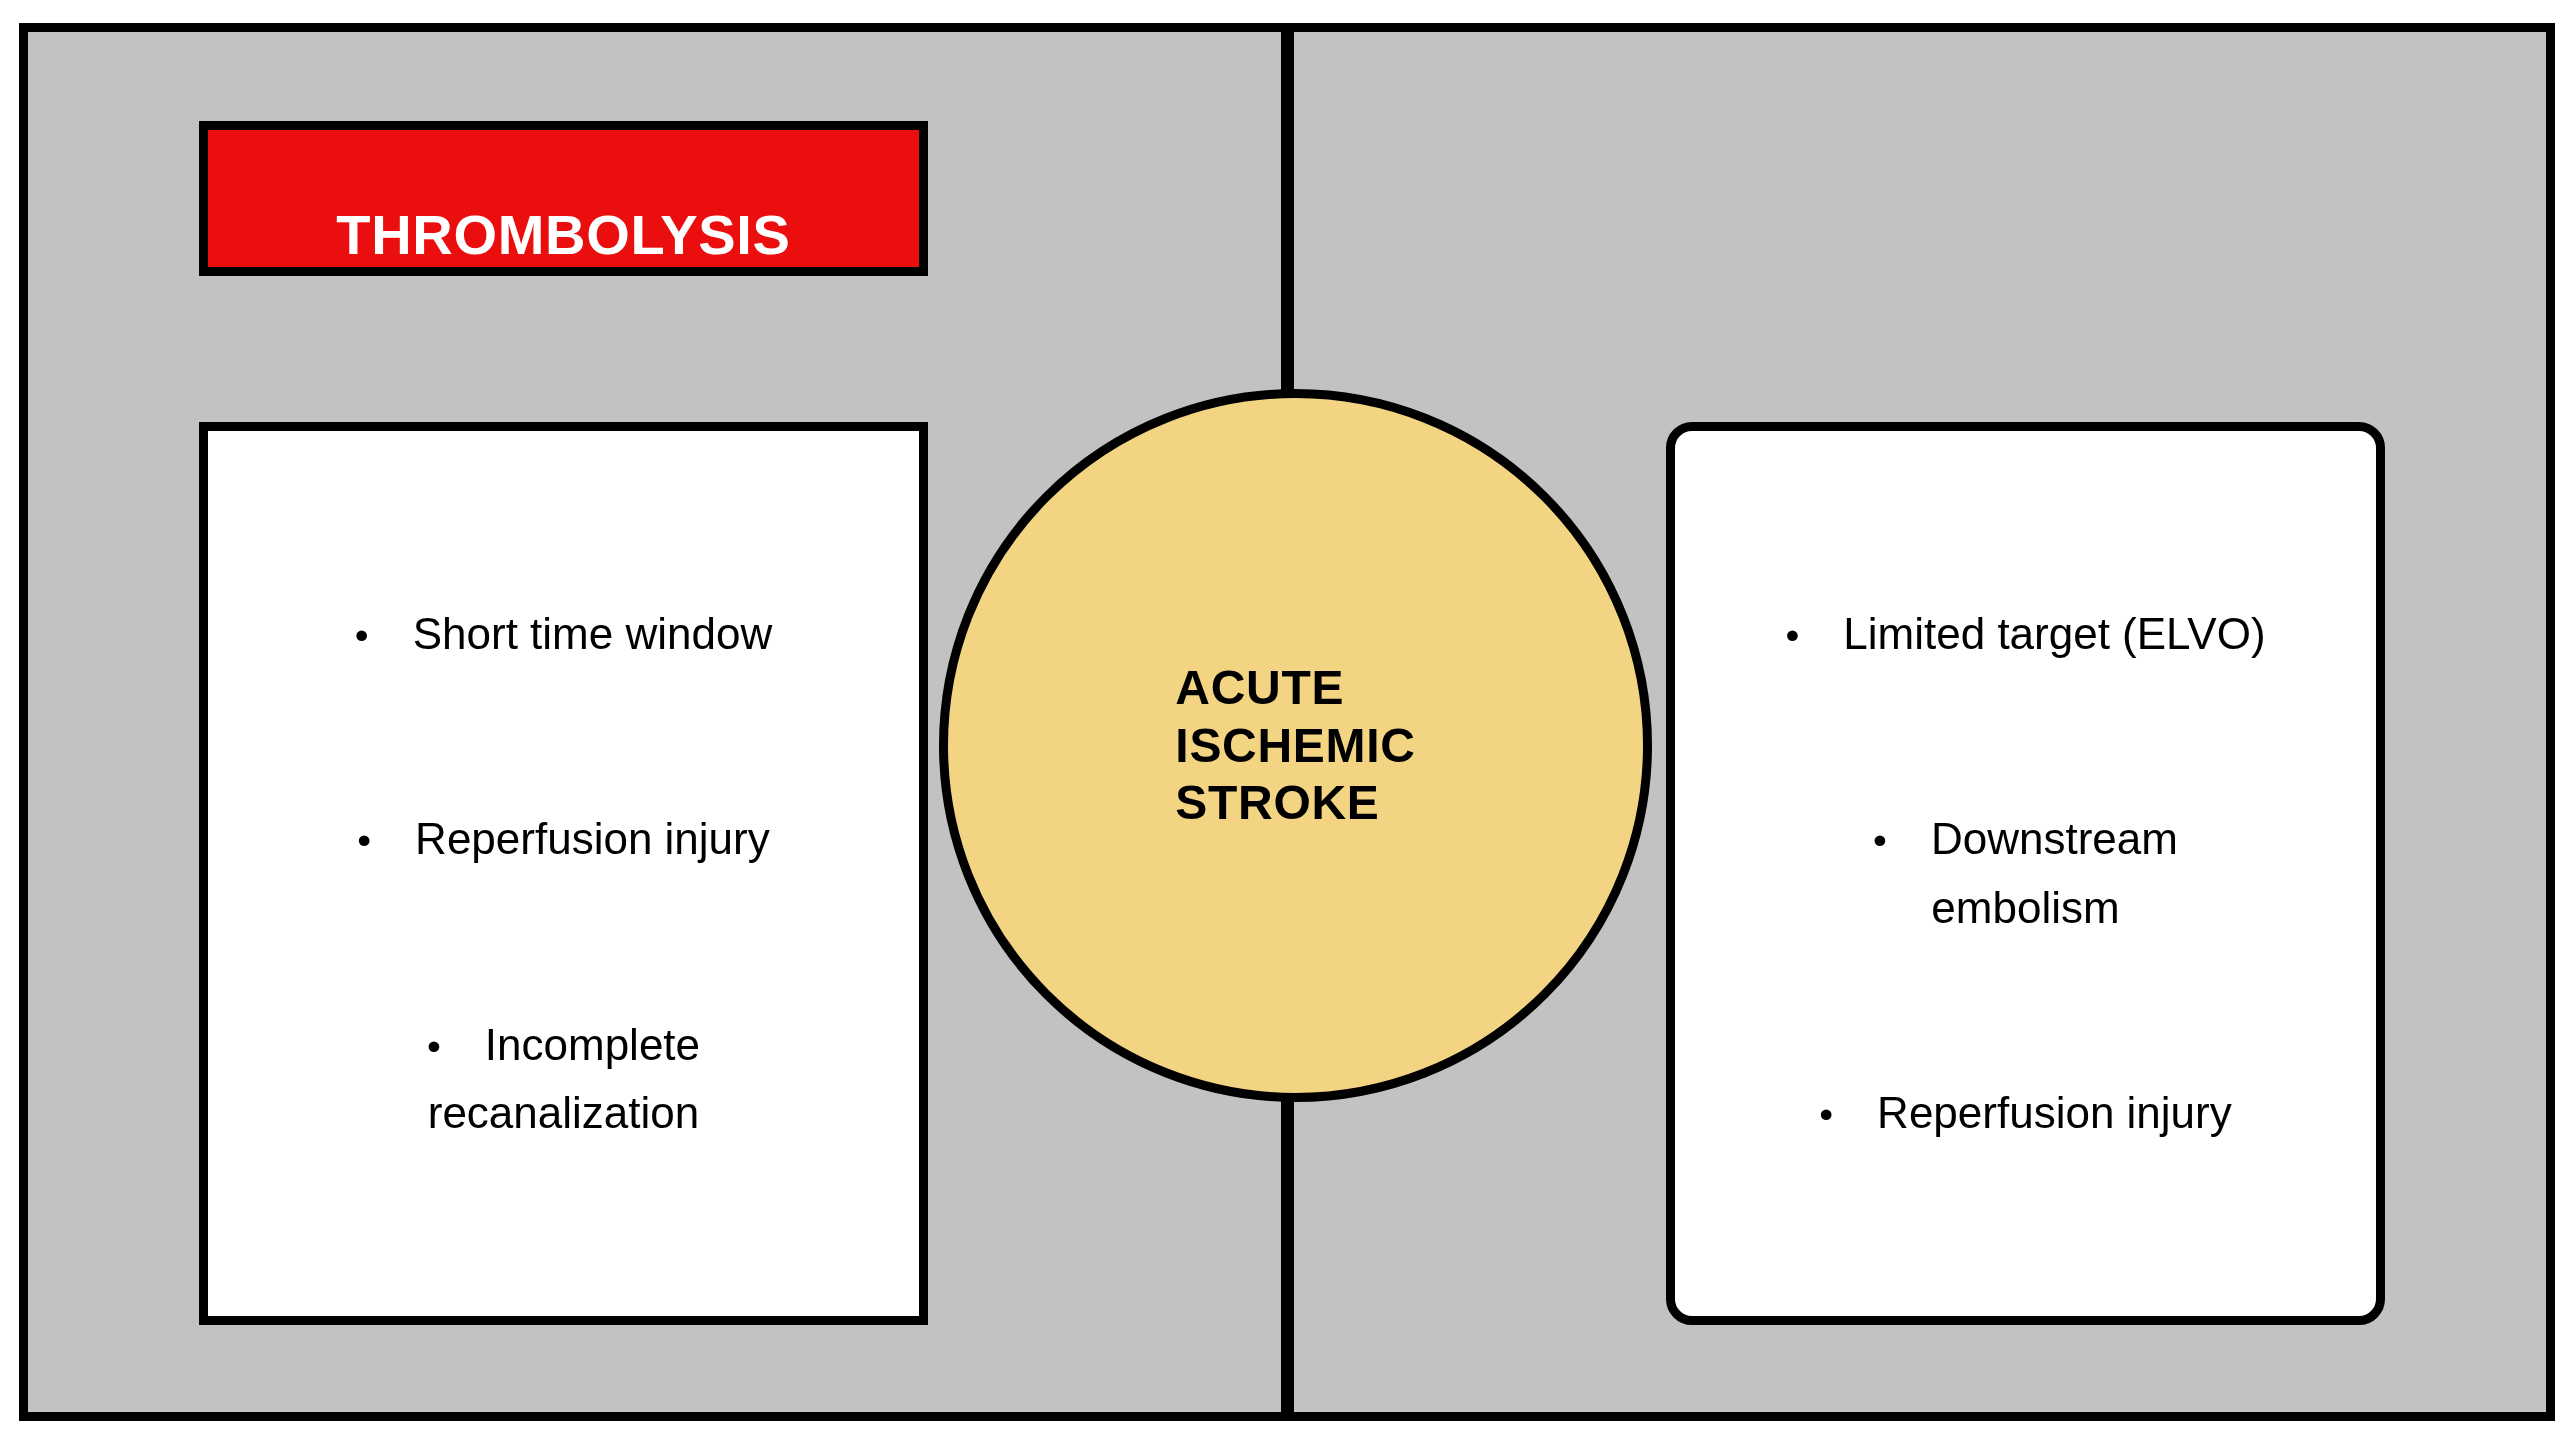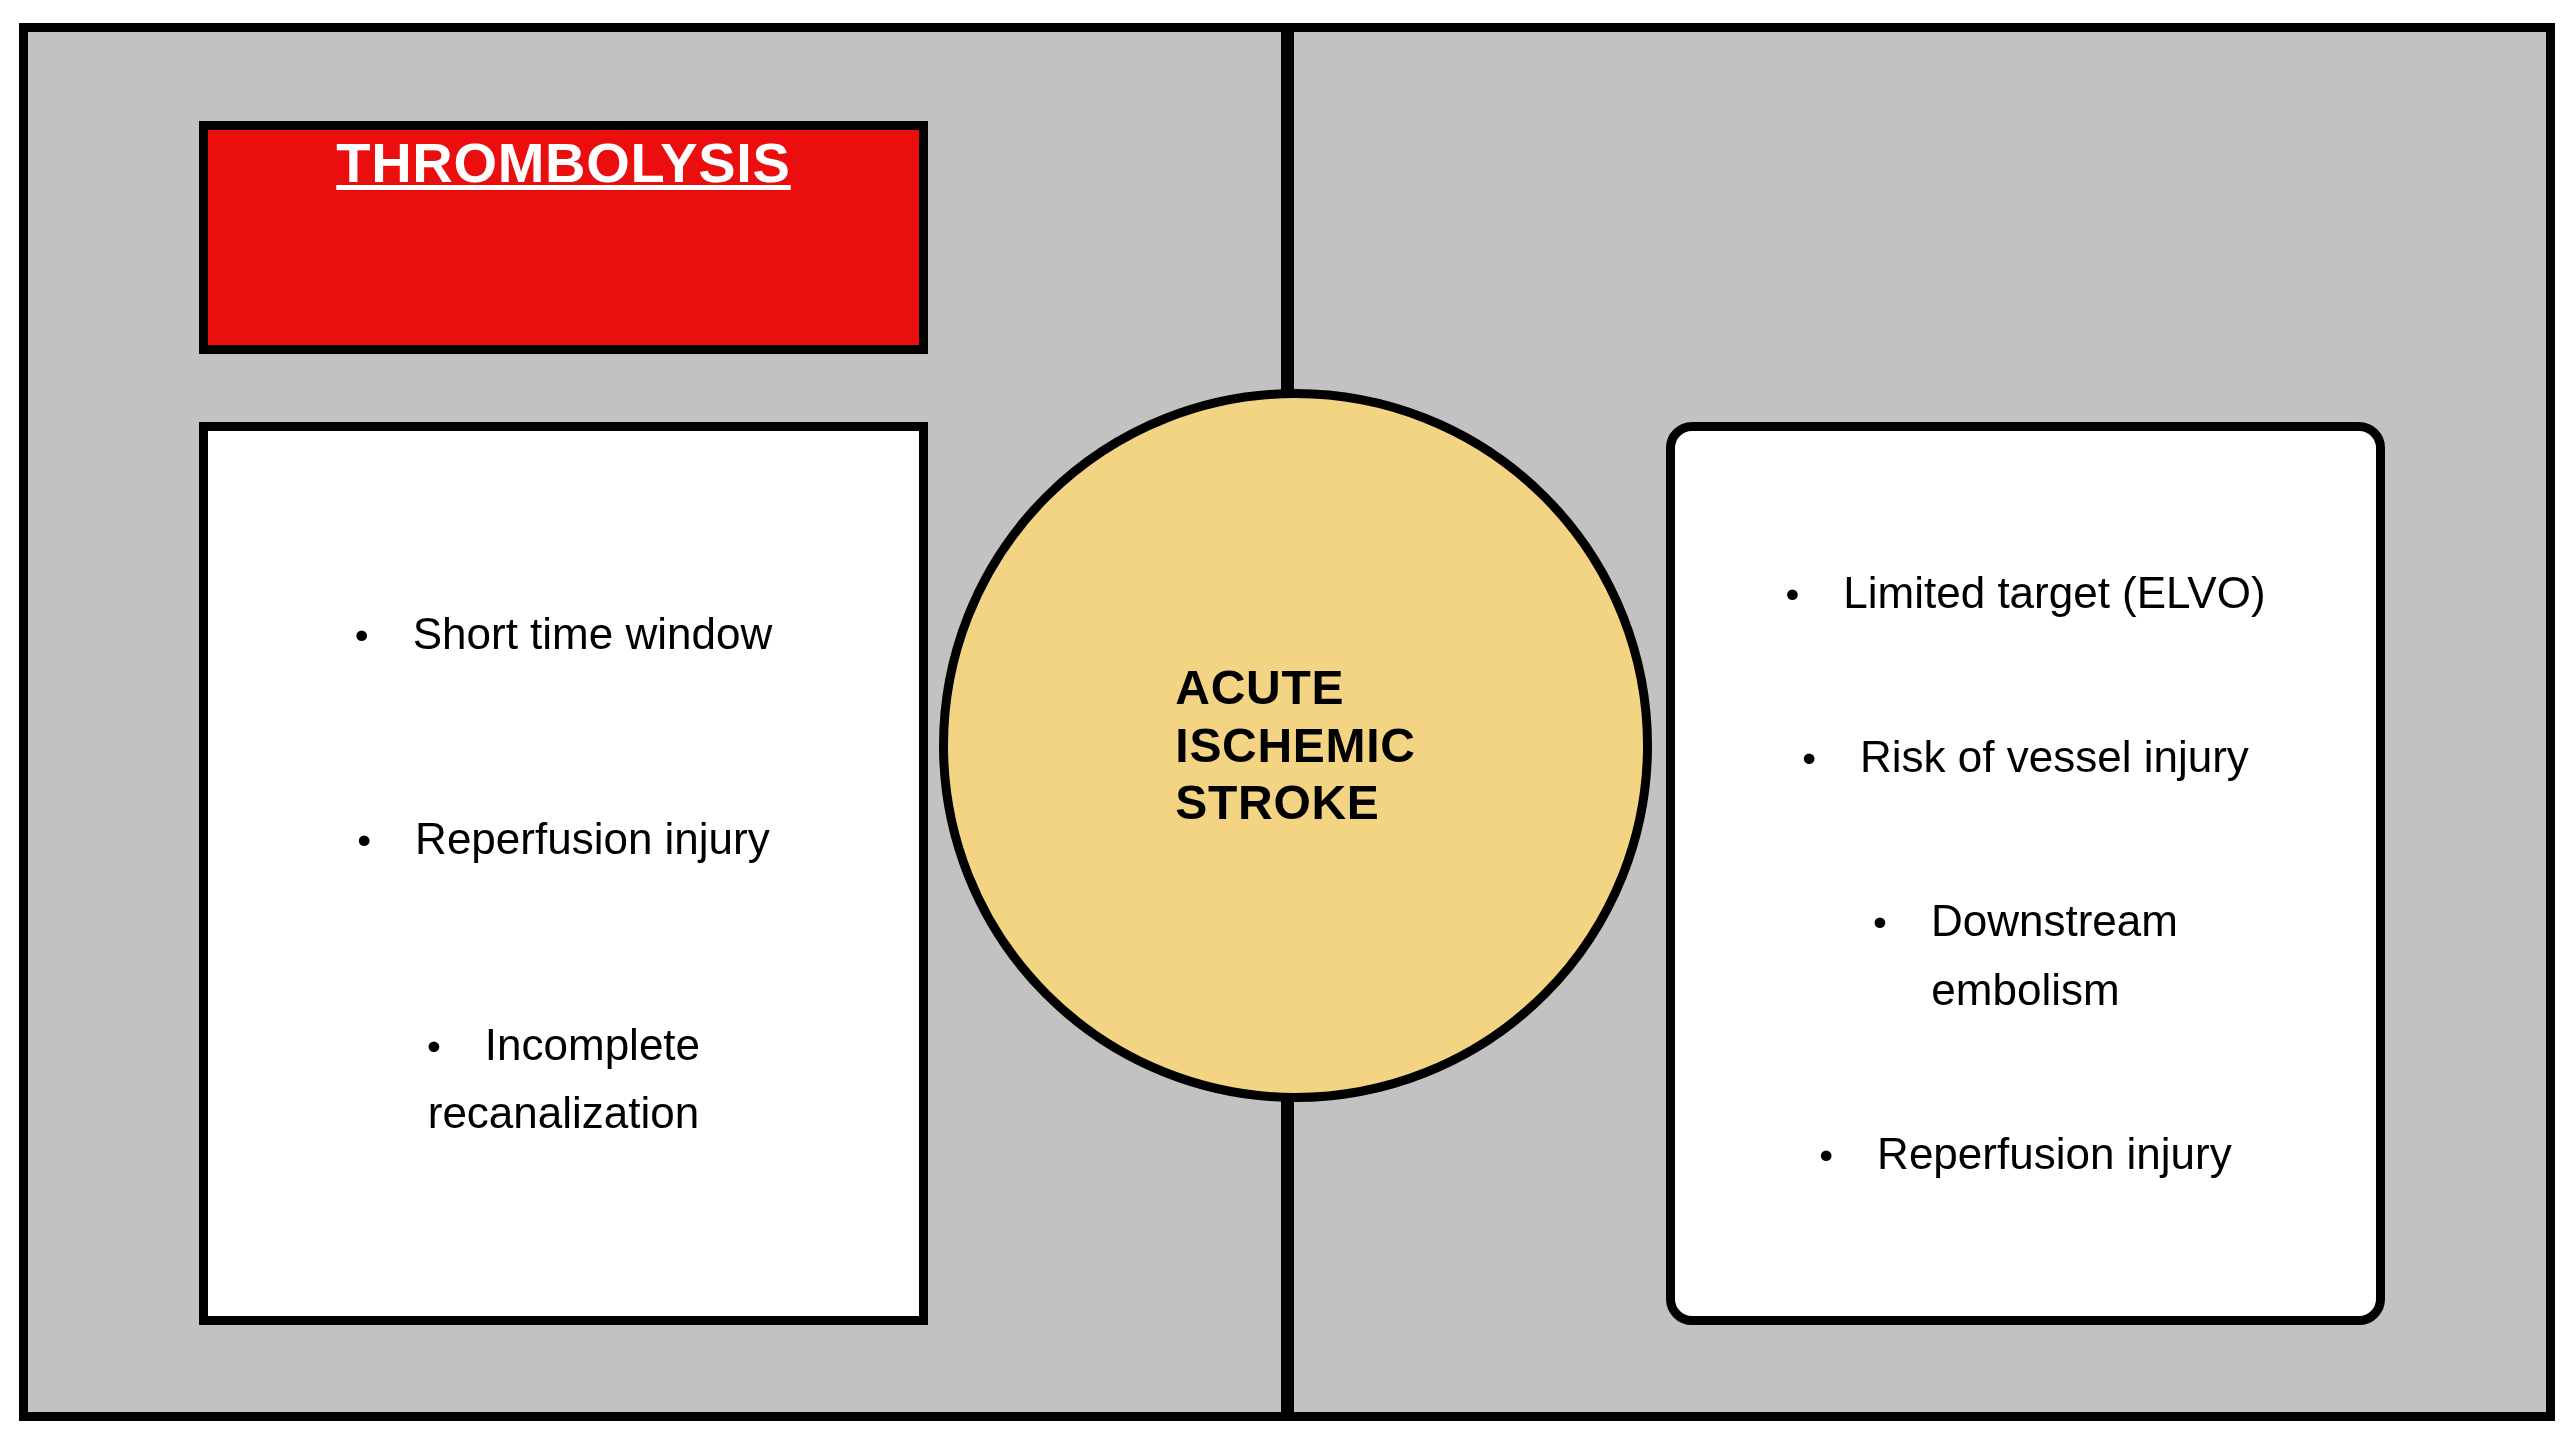--- a/index.html
+++ b/index.html
@@ -19,24 +19,24 @@
 
   .frame{
     position:absolute;left:18.5px;top:23px;width:2536px;height:1398px;
     background:var(--panel_bg);border:9.3px solid var(--outline);
   }
   .divider{
     position:absolute;left:1281px;top:23px;width:13.2px;height:1398px;
     background:var(--outline);
   }
   .header{
-    position:absolute;top:121px;height:233px;
+    position:absolute;top:121px;height:155px;
     background:var(--header_bg);border:9.3px solid var(--outline);
-    display:flex;align-items:flex-start;justify-content:center;
-    color:var(--header_text);font-size:56px;font-weight:bold;letter-spacing:0.7px;text-decoration:underline;
+    display:flex;align-items:flex-end;justify-content:center;
+    color:var(--header_text);font-size:56px;font-weight:bold;letter-spacing:0.7px;
   }
   .header-left{left:199px;width:729px;}
   .header-right{left:1666px;width:719px;}
 
   .card{
     position:absolute;top:422px;height:903px;
     background:var(--card_bg);border:9.3px solid var(--outline);
     display:flex;flex-direction:column;justify-content:space-evenly;
     padding:32px 29px;color:var(--text);
   }
@@ -87,23 +87,20 @@
       <span class="dot">•</span><span class="btext">Incomplete
 recanalization</span>
     </div>
   </div>
 
   <div class="card card-right">
     <div class="bullet">
       <span class="dot">•</span><span class="btext">Limited target (ELVO)</span>
     </div>
     <div class="bullet">
-      <span class="dot">•</span><span class="btext">Risk of vessel injury</span>
-    </div>
-    <div class="bullet">
       <span class="dot">•</span><span class="btext">Downstream
 embolism</span>
     </div>
     <div class="bullet">
       <span class="dot">•</span><span class="btext">Reperfusion injury</span>
     </div>
   </div>
 
   <div class="circle">
     <span class="circle-label">ACUTE

